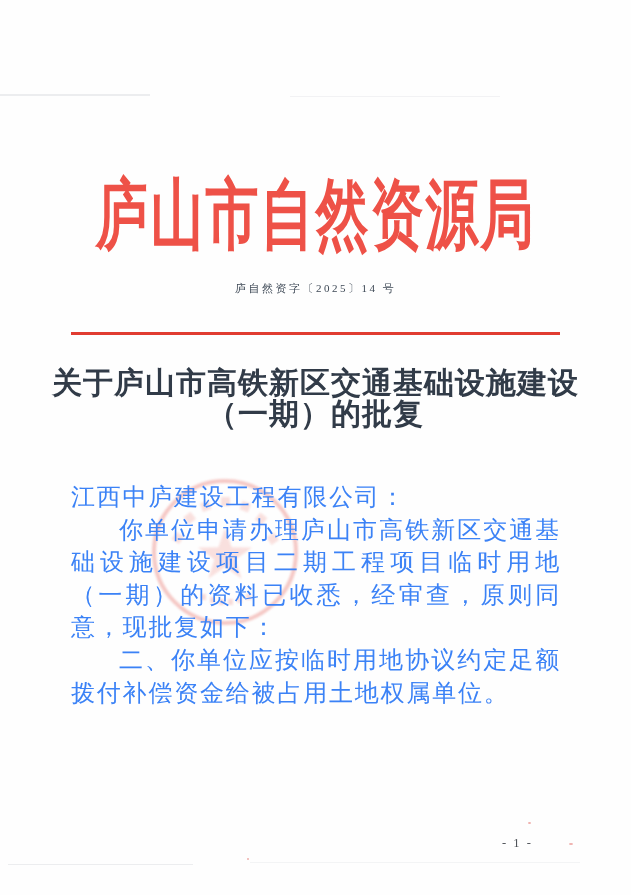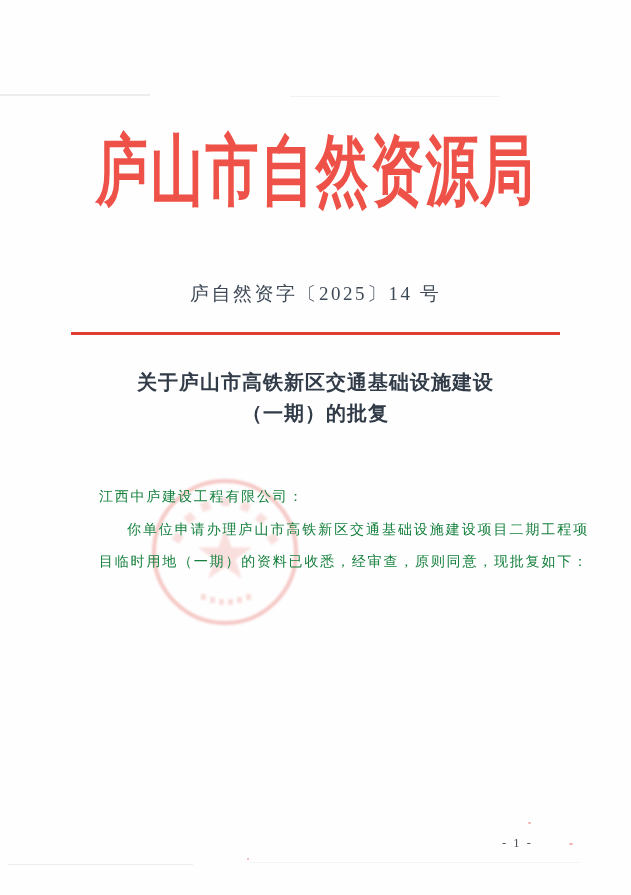--- a/index.html
+++ b/index.html
@@ -17,55 +17,55 @@
   .artifact.a1 { top: 94px; left: 0; width: 150px; height: 2px; }
   .artifact.a2 { top: 96px; left: 290px; width: 210px; height: 1px; opacity: 0.35; }
   .artifact.a3 { top: 864px; left: 8px; width: 185px; height: 1px; }
   .artifact.a4 { top: 862px; left: 250px; width: 330px; height: 1px; opacity: 0.3; }
   .speck { position: absolute; border-radius: 50%; background: rgba(226, 110, 104, 0.55); }
   .speck.s1 { top: 822px; left: 528px; width: 3px; height: 2px; }
   .speck.s2 { top: 843px; left: 569px; width: 4px; height: 2px; }
   .speck.s3 { top: 858px; left: 247px; width: 2px; height: 2px; }
 
   .agency {
-    position: absolute; top: 143px; left: 0; width: 100%; height: 100px;
-    display: flex; justify-content: center;
+    position: absolute; top: 166px; left: 0; width: 100%; height: 100px;
+    display: flex; align-items: center; justify-content: center;
   }
   .agency span {
     font-size: 53px; font-weight: bold; color: #ee5147;
     letter-spacing: 2px; white-space: nowrap;
     transform: scaleY(1.45);
   }
 
   .docnum {
     position: absolute; top: 281px; left: 0; width: 100%;
-    text-align: center; font-size: 19px; letter-spacing: 2.5px;
+    text-align: center; font-size: 11px; letter-spacing: 2.5px;
     color: #3e4956;
   }
 
   .rule {
     position: absolute; top: 332px; left: 71px; width: 489px; height: 2.5px;
     background: #e13c31;
   }
 
   .doc-title {
     position: absolute; top: 367px; left: 0; width: 100%;
-    text-align: center; font-size: 20px; font-weight: bold;
+    text-align: center; font-size: 30px; font-weight: bold;
     color: #313b48; line-height: 31px; letter-spacing: 1px;
   }
 
   .seal {
     position: absolute; left: 149px; top: 476px; width: 152px; height: 152px;
     pointer-events: none; opacity: 0.55; filter: blur(1.1px);
   }
 
   .body-text {
     position: absolute; top: 481px; left: 71px; width: 490px;
-    font-size: 14px; color: #15803d; line-height: 32.6px;
-    letter-spacing: 1.8px; text-align: justify; text-justify: inter-character; margin-left: 28px;
+    font-size: 24px; color: #3b82f6; line-height: 32.6px;
+    letter-spacing: 1.8px; text-align: justify; text-justify: inter-character;
   }
   .body-text p { margin: 0; }
   .body-text p.para { text-indent: 2em; }
 
   .pagenum {
     position: absolute; top: 836px; left: 502px;
     font-size: 12.5px; color: #4b4f55; letter-spacing: 2px;
     font-family: "Liberation Serif", "DejaVu Serif", serif;
   }
 </style>
@@ -113,17 +113,18 @@
       <rect x="70" y="123" width="5" height="6"></rect>
       <rect x="79" y="123" width="5" height="6"></rect>
       <rect x="88" y="121" width="5" height="6"></rect>
       <rect x="97" y="118" width="5" height="6"></rect>
     </g>
   </svg>
 
   <div class="body-text">
     <p class="salutation">江西中庐建设工程有限公司：</p>
     <p class="para">你单位申请办理庐山市高铁新区交通基础设施建设项目二期工程项目临时用地（一期）的资料已收悉，经审查，原则同意，现批复如下：</p>
+    <p class="para">二、你单位应按临时用地协议约定足额拨付补偿资金给被占用土地权属单位。</p>
   </div>
 
   <div class="pagenum">- 1 -</div>
 
 </div>
 
 </body></html>

